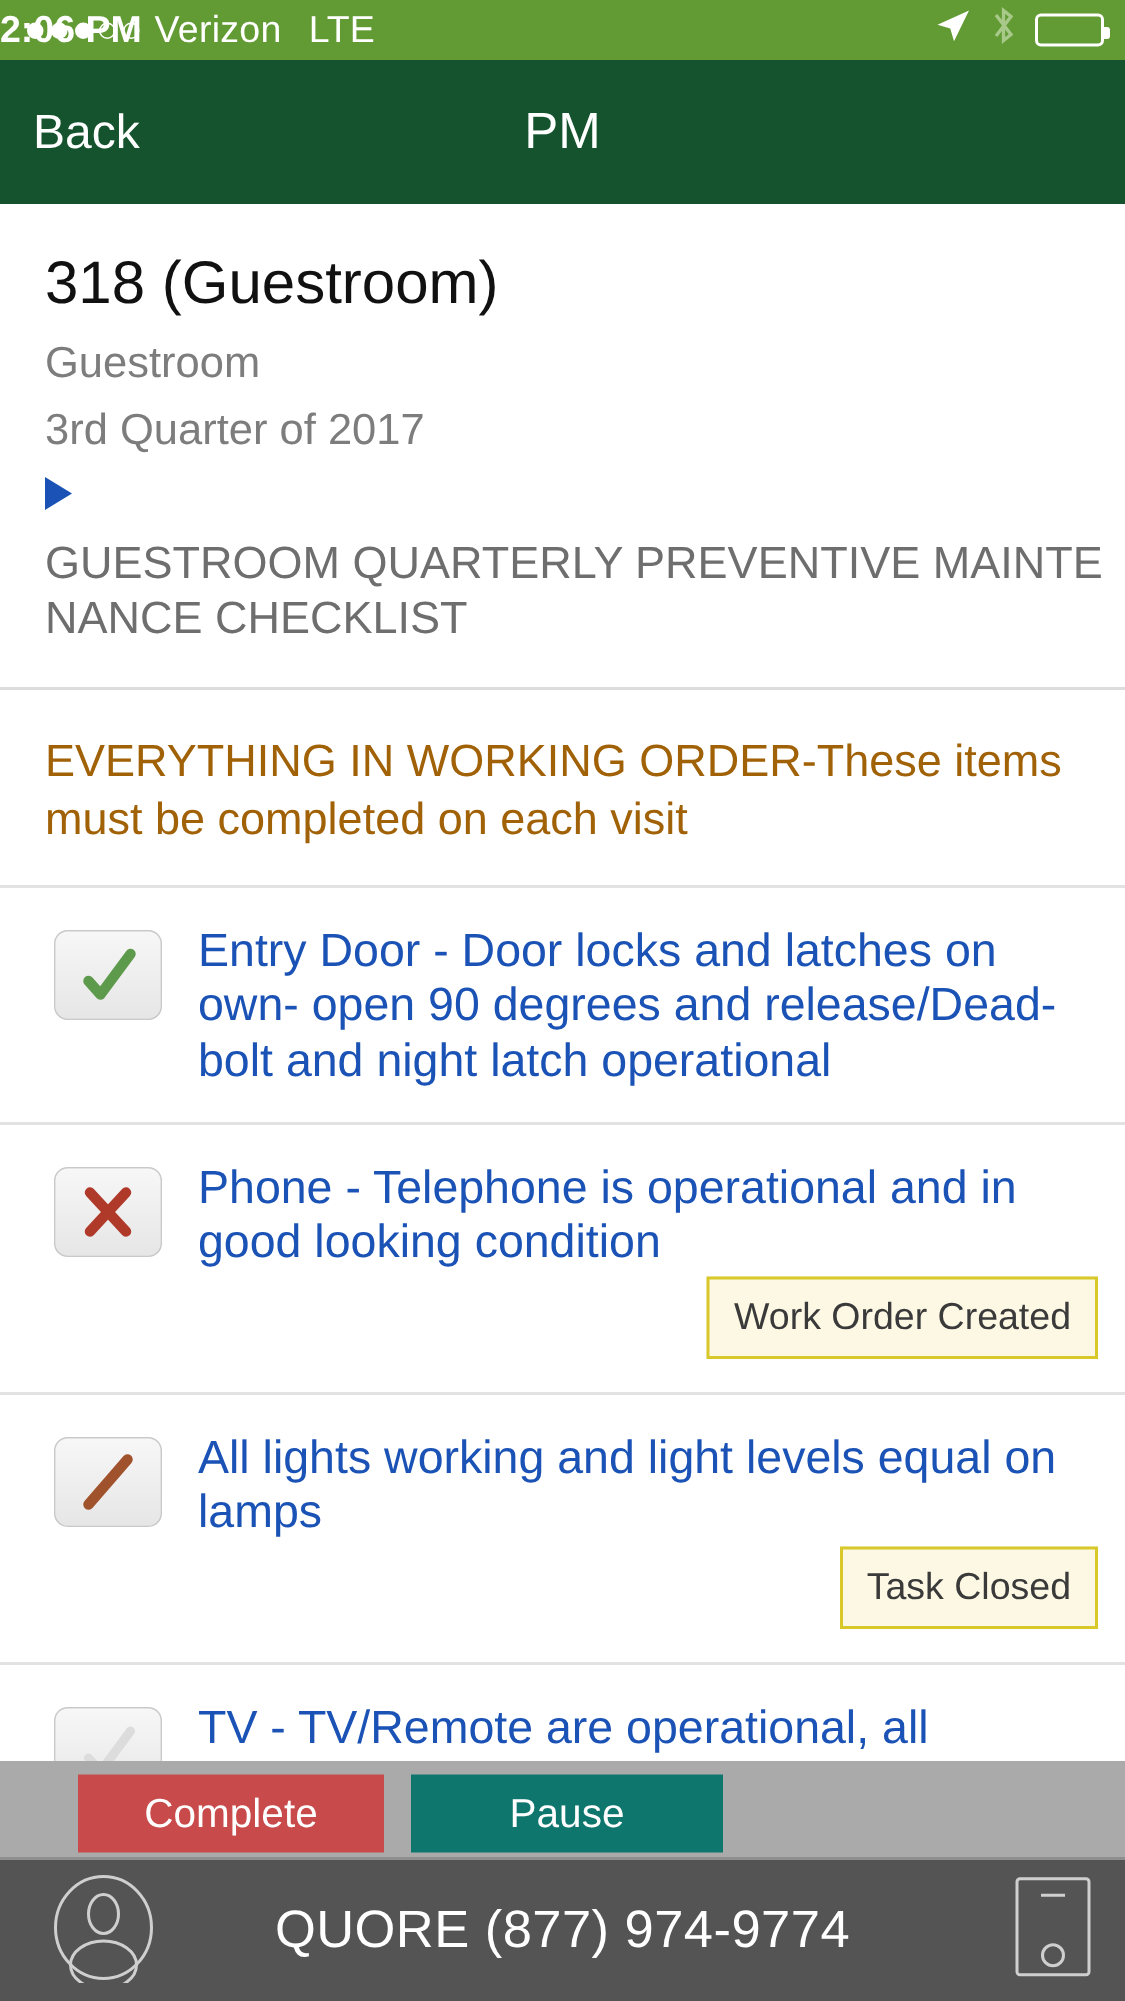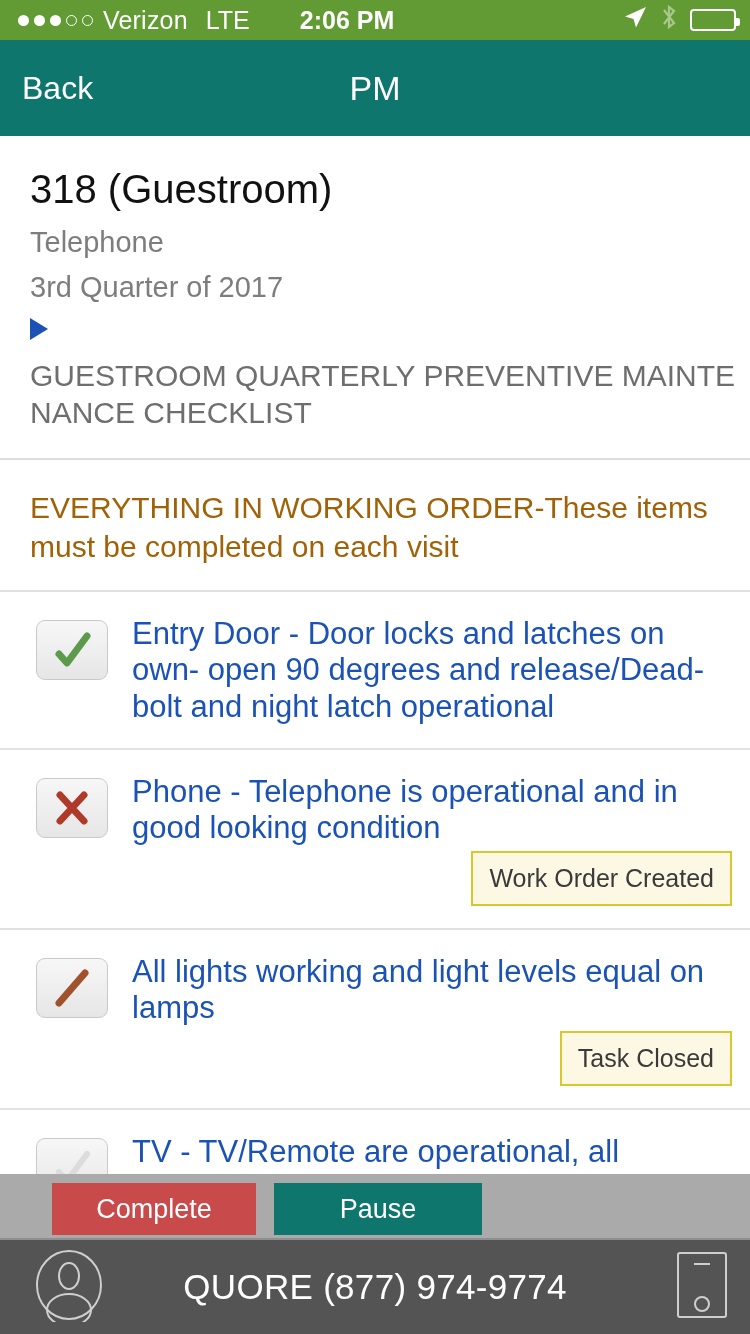--- a/index.html
+++ b/index.html
@@ -19,41 +19,41 @@
     display:flex; align-items:center;
     font-size:25px;
   }
   .sb-left { display:flex; align-items:center; padding-left:18px; gap:10px; }
   .dots { display:flex; align-items:center; gap:5px; }
   .dot { width:11px; height:11px; border-radius:50%; background:#ffffff; }
   .dot.hollow { background:transparent; border:1.5px solid #ffffff; }
   .carrier { letter-spacing:0.2px; }
   .lte { margin-left:8px; }
   .sb-center {
-    position:absolute; left:0; width:694px; text-align:center;
+    position:absolute; left:0; width:694px; 
     font-weight:bold; font-size:25px;
   }
   .sb-right {
     margin-left:auto; padding-right:14px;
     display:flex; align-items:center; gap:12px;
   }
   .battery {
     width:46px; height:22px; border:2px solid #ffffff; border-radius:4px;
     position:relative; padding:2px;
   }
   .battery::after {
     content:""; position:absolute; right:-6px; top:7px;
     width:4px; height:8px; background:#ffffff; border-radius:0 2px 2px 0;
   }
   .battery-fill { height:100%; background:#ffffff; border-radius:1px; }
 
   
   .navbar {
     position:absolute; top:40px; left:0; width:750px; height:96px;
-    background:#0f766e; color:#ffffff;
+    background:#14532d; color:#ffffff;
   }
   .nav-back {
     position:absolute; left:22px; top:50%; transform:translateY(-50%);
     font-size:32px; color:#ffffff;
   }
   .nav-title {
     position:absolute; left:0; width:750px; top:50%; transform:translateY(-50%);
     text-align:center; font-size:34px;
   }
 
@@ -177,21 +177,21 @@
 
 <div class="navbar">
   <div class="nav-back">Back</div>
   <div class="nav-title">PM</div>
 </div>
 
 <div class="content">
 
   <div class="header-block">
     <div class="room-title">318 (Guestroom)</div>
-    <div class="dept">Telephone</div>
+    <div class="dept">Guestroom</div>
     <div class="quarter">3rd Quarter of 2017</div>
     <div class="video-link">
       <span class="play-tri"></span>
     </div>
     <div class="checklist-name">GUESTROOM QUARTERLY PREVENTIVE MAINTENANCE CHECKLIST</div>
   </div>
 
   <div class="divider"></div>
 
   <div class="section-head">EVERYTHING IN WORKING ORDER-These items must be completed on each visit</div>

